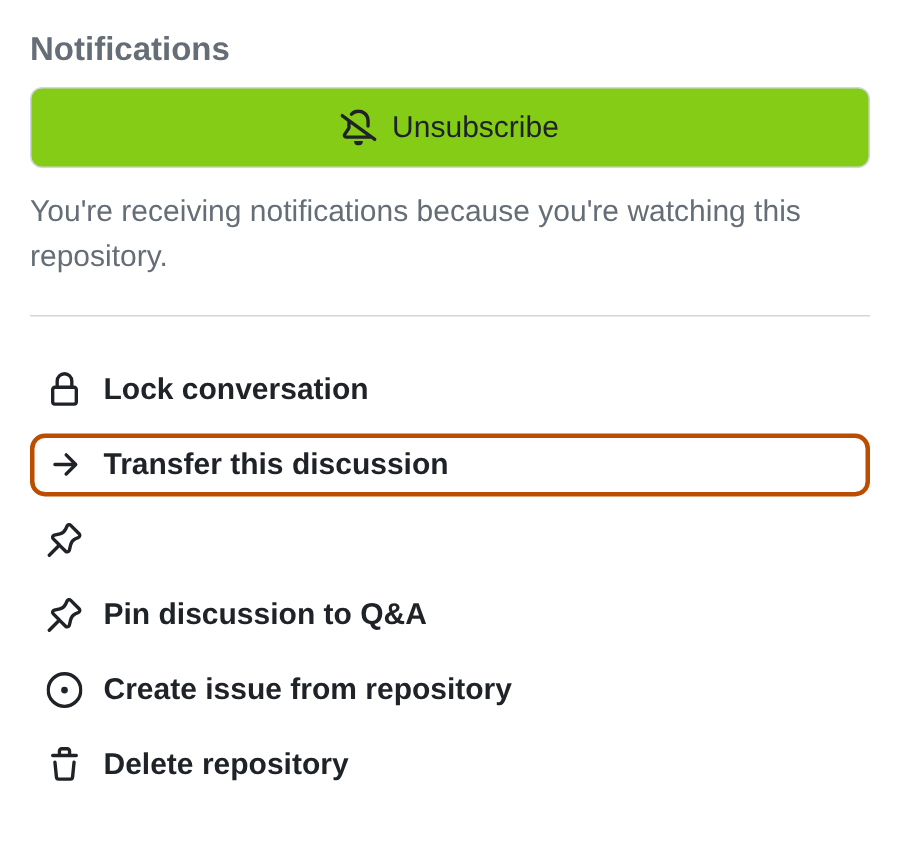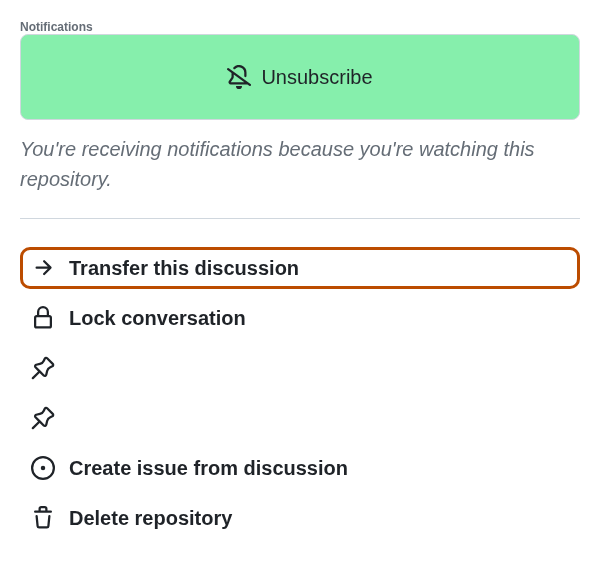--- a/index.html
+++ b/index.html
@@ -9,50 +9,50 @@
     }
     body {
       font-family: -apple-system, BlinkMacSystemFont, "Segoe UI", Helvetica, Arial, sans-serif;
       background: #ffffff;
       width: 600px;
       height: 578px;
       padding: 20px;
       color: #1f2328;
     }
     .notifications-heading {
-      font-size: 12px;
+      font-size: 22px;
       font-weight: 600;
       color: #656d76;
+      margin-bottom: 12px;
     }
     .unsubscribe-button {
       width: 100%;
       display: flex;
       align-items: center;
       justify-content: center;
       gap: 10px;
-      padding: 30px 16px;
-      background: #86efac;
+      padding: 14px 16px;
+      background: #84cc16;
       border: 1px solid #d0d7de;
       border-radius: 8px;
       font-size: 20px;
       font-weight: 500;
       color: #1f2328;
       cursor: pointer;
       font-family: inherit;
     }
     .unsubscribe-button svg {
       width: 24px;
       height: 24px;
     }
     .notification-reason {
       margin-top: 14px;
       font-size: 20px;
       line-height: 1.5;
       color: #656d76;
-      font-style: italic;
     }
     .divider {
       border: none;
       border-top: 1px solid #d0d7de;
       margin-top: 24px;
       margin-bottom: 28px;
     }
     .actions-list {
       display: flex;
       flex-direction: column;
@@ -101,62 +101,63 @@
   </span>
   <span>Unsubscribe</span>
 </button>
 
 <p class="notification-reason">You're receiving notifications because you're watching this repository.</p>
 
 <hr class="divider">
 
 <div class="actions-list">
 
+  <div class="action-item">
+    <span class="action-icon">
+      <svg viewBox="0 0 16 16" fill="currentColor">
+        <path d="M4 4a4 4 0 0 1 8 0v2h.25c.966 0 1.75.784 1.75 1.75v5.5A1.75 1.75 0 0 1 12.25 15h-8.5A1.75 1.75 0 0 1 2 13.25v-5.5C2 6.784 2.784 6 3.75 6H4Zm8.25 3.5h-8.5a.25.25 0 0 0-.25.25v5.5c0 .138.112.25.25.25h8.5a.25.25 0 0 0 .25-.25v-5.5a.25.25 0 0 0-.25-.25ZM10.5 6V4a2.5 2.5 0 1 0-5 0v2Z"></path>
+      </svg>
+    </span>
+    <span class="action-label">Lock conversation</span>
+  </div>
+
   <div class="action-item highlighted">
     <span class="action-icon">
       <svg viewBox="0 0 16 16" fill="currentColor">
         <path d="M8.22 2.97a.75.75 0 0 1 1.06 0l4.25 4.25a.75.75 0 0 1 0 1.06l-4.25 4.25a.749.749 0 0 1-1.275-.326.749.749 0 0 1 .215-.734l2.97-2.97H3.75a.75.75 0 0 1 0-1.5h7.44L8.22 4.03a.75.75 0 0 1 0-1.06Z"></path>
       </svg>
     </span>
     <span class="action-label">Transfer this discussion</span>
-  </div>
-
-  <div class="action-item">
-    <span class="action-icon">
-      <svg viewBox="0 0 16 16" fill="currentColor">
-        <path d="M4 4a4 4 0 0 1 8 0v2h.25c.966 0 1.75.784 1.75 1.75v5.5A1.75 1.75 0 0 1 12.25 15h-8.5A1.75 1.75 0 0 1 2 13.25v-5.5C2 6.784 2.784 6 3.75 6H4Zm8.25 3.5h-8.5a.25.25 0 0 0-.25.25v5.5c0 .138.112.25.25.25h8.5a.25.25 0 0 0 .25-.25v-5.5a.25.25 0 0 0-.25-.25ZM10.5 6V4a2.5 2.5 0 1 0-5 0v2Z"></path>
-      </svg>
-    </span>
-    <span class="action-label">Lock conversation</span>
   </div>
 
   <div class="action-item">
     <span class="action-icon">
       <svg viewBox="0 0 16 16" fill="currentColor">
         <path d="m11.294.984 3.722 3.722a1.75 1.75 0 0 1-.504 2.826l-1.327.613a3.089 3.089 0 0 0-1.707 2.084l-.584 2.454c-.317 1.332-1.972 1.8-2.94.832L5.75 11.311 1.78 15.28a.749.749 0 1 1-1.06-1.06l3.969-3.97-2.204-2.204c-.968-.968-.5-2.623.832-2.94l2.454-.584a3.08 3.08 0 0 0 2.084-1.707l.613-1.327a1.75 1.75 0 0 1 2.826-.504ZM6.283 9.723l2.732 2.731a.25.25 0 0 0 .42-.119l.584-2.454a4.586 4.586 0 0 1 2.537-3.098l1.328-.613a.25.25 0 0 0 .072-.404l-3.722-3.722a.25.25 0 0 0-.404.072l-.613 1.328a4.584 4.584 0 0 1-3.098 2.537l-2.454.584a.25.25 0 0 0-.119.42l2.731 2.732Z"></path>
       </svg>
     </span>
   </div>
 
   <div class="action-item">
     <span class="action-icon">
       <svg viewBox="0 0 16 16" fill="currentColor">
         <path d="m11.294.984 3.722 3.722a1.75 1.75 0 0 1-.504 2.826l-1.327.613a3.089 3.089 0 0 0-1.707 2.084l-.584 2.454c-.317 1.332-1.972 1.8-2.94.832L5.75 11.311 1.78 15.28a.749.749 0 1 1-1.06-1.06l3.969-3.97-2.204-2.204c-.968-.968-.5-2.623.832-2.94l2.454-.584a3.08 3.08 0 0 0 2.084-1.707l.613-1.327a1.75 1.75 0 0 1 2.826-.504ZM6.283 9.723l2.732 2.731a.25.25 0 0 0 .42-.119l.584-2.454a4.586 4.586 0 0 1 2.537-3.098l1.328-.613a.25.25 0 0 0 .072-.404l-3.722-3.722a.25.25 0 0 0-.404.072l-.613 1.328a4.584 4.584 0 0 1-3.098 2.537l-2.454.584a.25.25 0 0 0-.119.42l2.731 2.732Z"></path>
       </svg>
     </span>
+    <span class="action-label">Pin discussion to Q&amp;A</span>
   </div>
 
   <div class="action-item">
     <span class="action-icon">
       <svg viewBox="0 0 16 16" fill="currentColor">
         <path d="M8 9.5a1.5 1.5 0 1 0 0-3 1.5 1.5 0 0 0 0 3Z"></path>
         <path d="M8 0a8 8 0 1 1 0 16A8 8 0 0 1 8 0ZM1.5 8a6.5 6.5 0 1 0 13 0 6.5 6.5 0 0 0-13 0Z"></path>
       </svg>
     </span>
-    <span class="action-label">Create issue from discussion</span>
+    <span class="action-label">Create issue from repository</span>
   </div>
 
   <div class="action-item">
     <span class="action-icon">
       <svg viewBox="0 0 16 16" fill="currentColor">
         <path d="M11 1.75V3h2.25a.75.75 0 0 1 0 1.5H2.75a.75.75 0 0 1 0-1.5H5V1.75C5 .784 5.784 0 6.75 0h2.5C10.216 0 11 .784 11 1.75ZM4.496 6.675l.66 6.6a.25.25 0 0 0 .249.225h5.19a.25.25 0 0 0 .249-.225l.66-6.6a.75.75 0 0 1 1.492.149l-.66 6.6A1.748 1.748 0 0 1 10.595 15h-5.19a1.75 1.75 0 0 1-1.741-1.575l-.66-6.6a.75.75 0 1 1 1.492-.15ZM6.5 1.75V3h3V1.75a.25.25 0 0 0-.25-.25h-2.5a.25.25 0 0 0-.25.25Z"></path>
       </svg>
     </span>
     <span class="action-label">Delete repository</span>
   </div>

